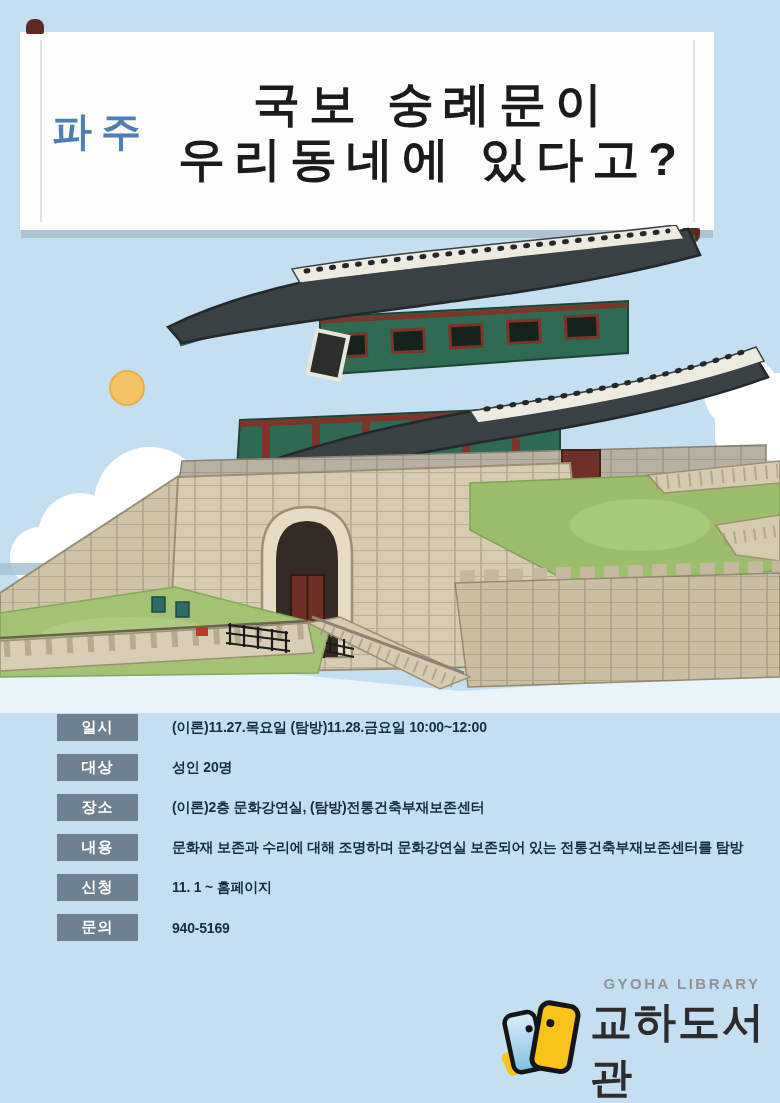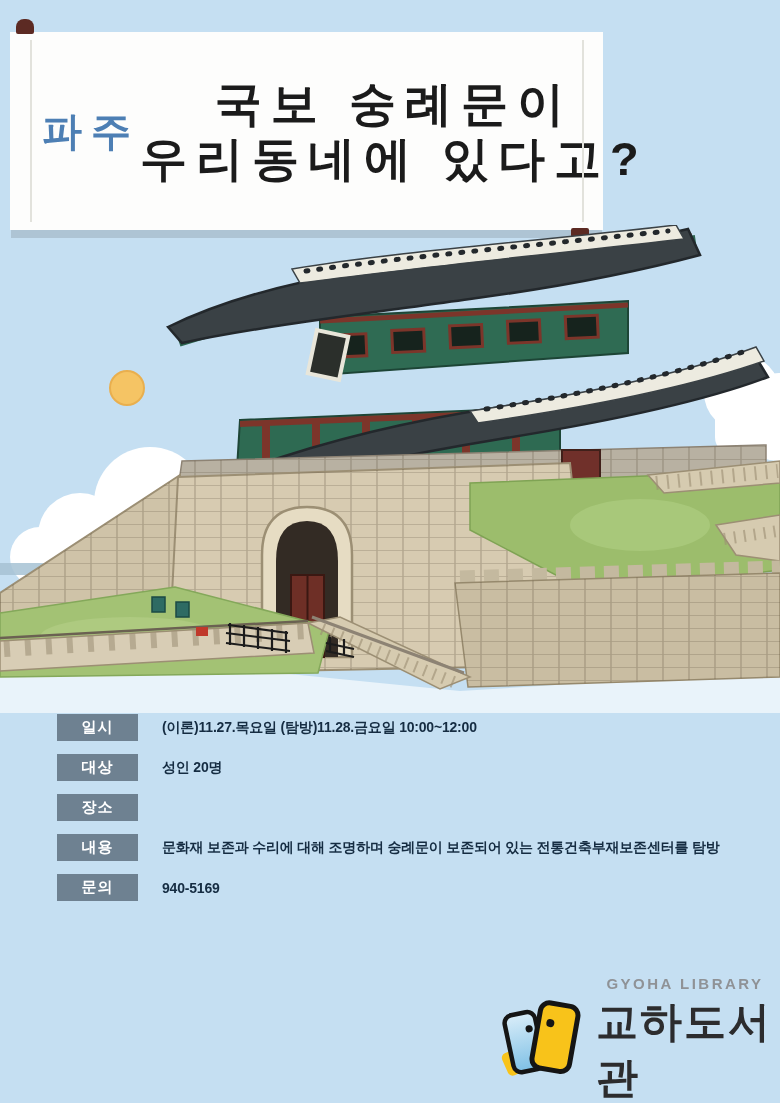--- a/index.html
+++ b/index.html
@@ -3,21 +3,21 @@
 <meta charset="utf-8">
 <style>
   html,body{margin:0;padding:0;}
   body{
     width:780px;height:1103px;position:relative;overflow:hidden;
     background:#c5dff2;
     font-family:"Liberation Sans","DejaVu Sans",sans-serif;
   }
   
   .banner{
-    position:absolute;left:10px;top:32px;width:593px;height:198px;
+    position:absolute;left:20px;top:32px;width:694px;height:198px;
     background:#fdfdfc;
     box-shadow:0 9px 0 -1px #aec4d4;
     display:flex;align-items:center;
   }
   .banner::before,.banner::after{
     content:"";position:absolute;top:8px;bottom:8px;width:2px;background:#e2e2dc;
   }
   .banner::before{left:20px;}
   .banner::after{right:19px;}
   .nub{
@@ -42,27 +42,27 @@
     position:absolute;left:57px;top:714px;width:710px;
     display:flex;flex-direction:column;gap:13px;
   }
   .row{display:flex;align-items:center;height:27px;}
   .row .label{
     flex:0 0 81px;height:27px;background:#6e8191;color:#ffffff;
     display:flex;align-items:center;justify-content:center;
     font-size:15px;font-weight:bold;letter-spacing:1px;
   }
   .row .value{
-    margin-left:24px;color:#152c42;font-size:14px;font-weight:bold;
+    margin-left:34px;color:#152c42;font-size:14px;font-weight:bold;
     white-space:nowrap;letter-spacing:-0.2px;
   }
   
   .logo{
     position:absolute;left:496px;top:996px;width:278px;height:88px;
-    display:flex;align-items:center;gap:8px;
+    display:flex;align-items:center;gap:2px;
   }
   .logo .books{flex:0 0 92px;}
   .logo .text{display:flex;flex-direction:column;align-items:center;}
   .logo .en{color:#8f9296;font-size:15px;letter-spacing:2.5px;font-weight:bold;}
   .logo .ko{color:#2c2c2e;font-size:42px;font-weight:bold;letter-spacing:2px;margin-top:2px;}
 </style>
 </head>
 <body>
 
 <div class="banner">
@@ -204,24 +204,29 @@
   <div class="row">
     <div class="label">일시</div>
     <div class="value">(이론)11.27.목요일 (탐방)11.28.금요일 10:00~12:00</div>
   </div>
   <div class="row">
     <div class="label">대상</div>
     <div class="value">성인 20명</div>
   </div>
   <div class="row">
     <div class="label">장소</div>
+    <div class="value">(이론)2층 문화강연실, (탐방)전통건축부재보존센터</div>
   </div>
   <div class="row">
     <div class="label">내용</div>
-    <div class="value">문화재 보존과 수리에 대해 조명하며 숭례문이 보존되어 있는 전통건축부재보존센터를 탐방</div>
+    <div class="value">문화재 보존과 수리에 대해 조명하며 문화강연실 보존되어 있는 전통건축부재보존센터를 탐방</div>
+  </div>
+  <div class="row">
+    <div class="label">신청</div>
+    <div class="value">11. 1 ~ 홈페이지</div>
   </div>
   <div class="row">
     <div class="label">문의</div>
     <div class="value">940-5169</div>
   </div>
 </div>
 
 <div class="logo">
   <svg class="books" width="92" height="86" viewBox="0 0 92 86" aria-hidden="true">
     <defs>

